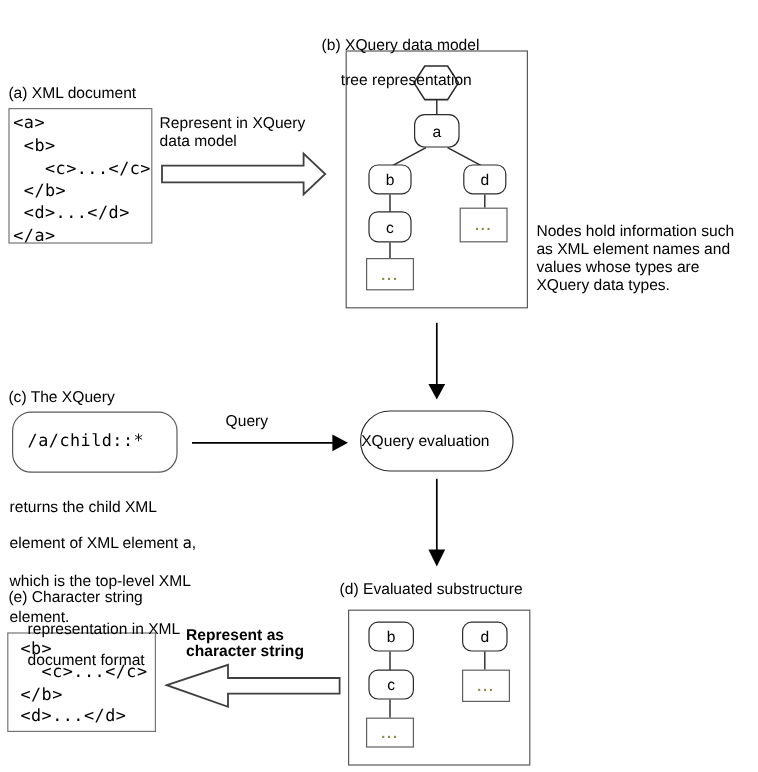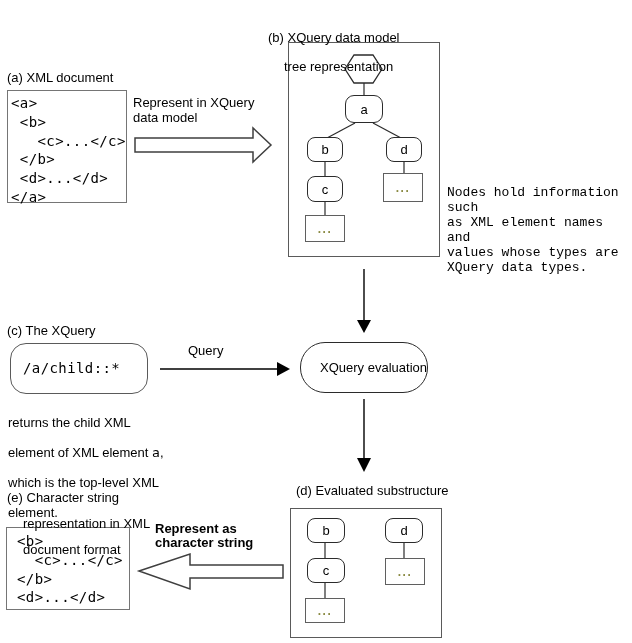--- a/index.html
+++ b/index.html
@@ -22,21 +22,21 @@
     position:absolute;z-index:4;background:#fff;border:1.3px solid #2b2b2b;border-radius:8px;
     display:flex;align-items:center;justify-content:center;font-size:13px;box-sizing:border-box;
   }
   .leaf{
     position:absolute;z-index:4;background:#fff;border:1.5px solid #5f5f5f;border-radius:0;
     display:flex;align-items:center;justify-content:center;box-sizing:border-box;
     font-size:12px;font-weight:bold;letter-spacing:1.5px;color:#8a8a42;
   }
   .stadium{
     border:1.4px solid #2b2b2b;border-radius:25px;background:#fff;z-index:3;
-    display:flex;align-items:center;justify-content:flex-end;font-size:13px;box-sizing:border-box;
+    display:flex;align-items:center;justify-content:flex-start;font-size:13px;box-sizing:border-box;
   }
   .codebox{
     display:flex;align-items:center;background:#fff;z-index:2;box-sizing:border-box;
     padding-left:12px;
   }
   .mono-inline{font-family:"DejaVu Sans Mono",monospace;font-size:13px;letter-spacing:0;}
 </style>
 </head>
 <body>
 
@@ -106,21 +106,21 @@
   <div class="node" style="left:307px;top:176px;width:36px;height:26px;">
       <span>c</span>
     </div>
   <div class="leaf" style="left:305px;top:215px;width:40px;height:27px;">
       <span>...</span>
     </div>
   <div class="leaf" style="left:383px;top:173px;width:40px;height:29px;">
       <span>...</span>
     </div>
 
-  <div class="abs lbl" style="left:447px;top:185px;width:186px;font-family:Liberation Mono, monospace;">Nodes hold information such
+  <div class="abs lbl" style="left:447px;top:185px;width:186px;">Nodes hold information such
 as XML element names and
 values whose types are
 XQuery data types.</div>
 
   <div class="abs lbl" style="left:7px;top:323px;">(c) The XQuery</div>
   <div class="abs bigbox codebox" style="left:10px;top:343px;width:138px;height:51px;border-radius:16px;">
     <span class="code" style="letter-spacing:0.4px;">/a/child::*</span>
   </div>
   <div class="abs lbl" style="left:8px;top:400px;">
     <div class="ln">returns the child XML</div>
@@ -143,21 +143,21 @@
   <div class="abs graybox" style="left:6px;top:527px;width:124px;height:83px;">
     <div class="code" style="padding:4px 0 0 10px;">&lt;b&gt;
   &lt;c&gt;...&lt;/c&gt;
 &lt;/b&gt;
 &lt;d&gt;...&lt;/d&gt;</div>
   </div>
 
   <div class="abs lbl" style="left:155px;top:522px;line-height:14px;font-weight:bold;">Represent as
 character string</div>
 
-  <div class="abs lbl" style="left:296px;top:483px;">(d) Evaluated substructure</div>
+  <div class="abs lbl" style="left:283px;top:483px;">(d) Evaluated substructure</div>
   <div class="abs bigbox" style="left:290px;top:508px;width:152px;height:130px;"></div>
   <div class="node" style="left:307px;top:518px;width:38px;height:25px;">
       <span>b</span>
     </div>
   <div class="node" style="left:385px;top:518px;width:38px;height:25px;">
       <span>d</span>
     </div>
   <div class="node" style="left:307px;top:558px;width:38px;height:25px;">
       <span>c</span>
     </div>

